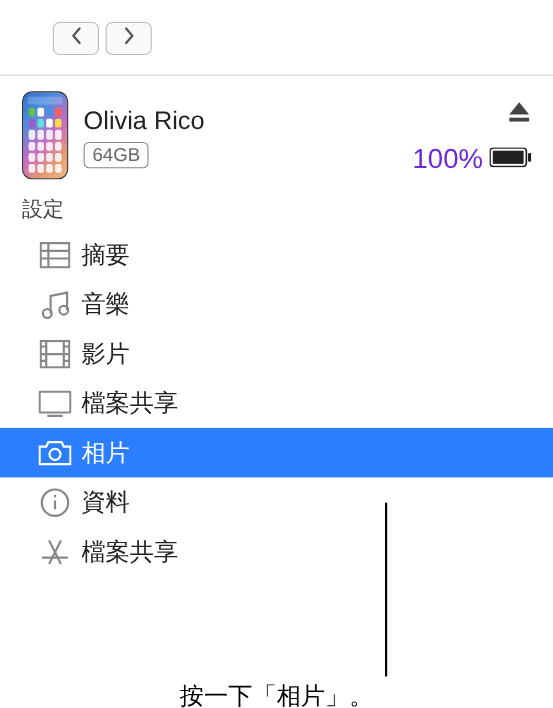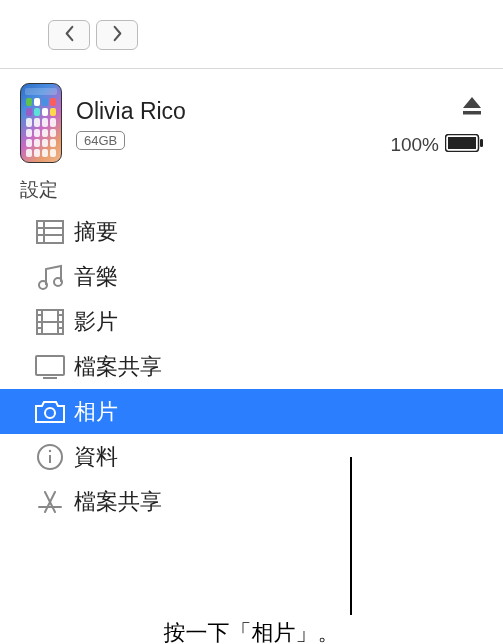--- a/index.html
+++ b/index.html
@@ -93,43 +93,43 @@
       font-size: 23px;
       font-weight: 400;
       color: #222;
       margin-top: 2px;
     }
     .capacity-badge {
       display: inline-block;
       border: 1.5px solid #888;
       border-radius: 5px;
       padding: 1px 7px;
-      font-size: 13px;
+      font-size: 17px;
       color: #666;
       margin-top: 6px;
       font-weight: 400;
     }
     .right-col {
       display: flex;
       flex-direction: column;
       align-items: flex-end;
       padding-top: 6px;
       gap: 14px;
     }
     .eject-icon {
       color: #444;
     }
     .battery-row {
       display: flex;
       align-items: center;
       gap: 6px;
     }
     .battery-pct {
-      font-size: 19px;
-      color: #404040;
+      font-size: 25px;
+      color: #6d28d9;
     }
     .battery-icon {
       color: #222;
     }
     .section-label {
       font-size: 19px;
       color: #444;
       padding: 2px 0 6px 20px;
     }
     .sidebar-list {

